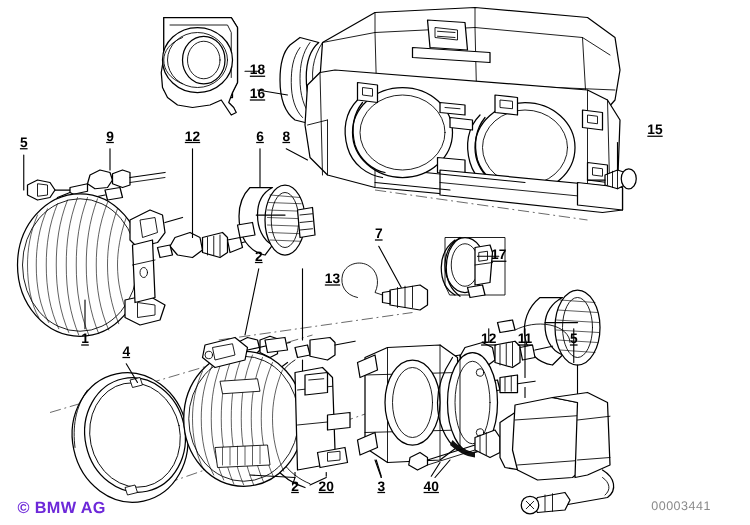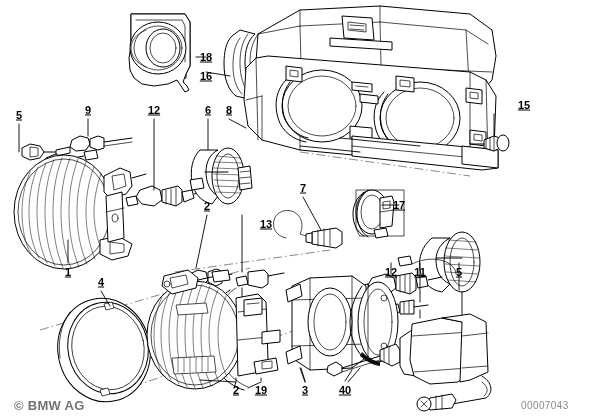--- a/index.html
+++ b/index.html
@@ -8,21 +8,21 @@
     font-family:"Liberation Sans",sans-serif;
   }
   #art{position:absolute;left:0;top:0;width:600px;height:420px;}
   .cal{
     position:absolute;font-family:"Liberation Sans",sans-serif;
     font-size:11px;font-weight:bold;color:#000;line-height:1;
     white-space:nowrap;transform:translate(-50%,-50%);text-decoration:underline;
   }
   #copyright{
     position:absolute;left:14px;top:398px;font-size:13px;font-weight:bold;
-    color:#737373;letter-spacing:.3px;white-space:nowrap;text-align:center;
+    color:#6d28d9;letter-spacing:.3px;white-space:nowrap;text-align:center;
   }
   #partno{
     position:absolute;left:521px;top:400px;font-size:10px;font-weight:normal;
     color:#8a8a8a;letter-spacing:.4px;white-space:nowrap;
   }
   svg .ln{fill:none;stroke:#000;stroke-width:1;stroke-linecap:round;stroke-linejoin:round;}
   svg .lt{fill:none;stroke:#000;stroke-width:.7;stroke-linecap:round;stroke-linejoin:round;}
   svg .hair{fill:none;stroke:#000;stroke-width:.5;stroke-linecap:round;}
   svg .lead{fill:none;stroke:#000;stroke-width:.9;stroke-linecap:round;}
   svg .dash{fill:none;stroke:#555;stroke-width:.7;stroke-dasharray:9 3 1.5 3;}
@@ -406,19 +406,19 @@
   <div class="cal" style="left:207px;top:206px;">2</div>
   <div class="cal" style="left:19px;top:115px;">5</div>
   <div class="cal" style="left:154px;top:110px;">12</div>
   <div class="cal" style="left:391px;top:272px;">12</div>
   <div class="cal" style="left:242px;top:224px;margin-left:24px;">13</div>
   <div class="cal" style="left:420px;top:272px;">11</div>
   <div class="cal" style="left:524px;top:105px;">15</div>
   <div class="cal" style="left:206px;top:76px;">16</div>
   <div class="cal" style="left:399px;top:205px;text-align:right;">17</div>
   <div class="cal" style="left:206px;top:57px;">18</div>
-  <div class="cal" style="left:261px;top:390px;">19</div>
+  <div class="cal" style="left:261px;top:390px;">20</div>
   <div class="cal" style="left:345px;top:390px;">40</div>
 
   <div id="copyright">© BMW AG</div>
-  <div id="partno">00007043</div>
+  <div id="partno">00003441</div>
 
 </div>
 
 </body></html>

